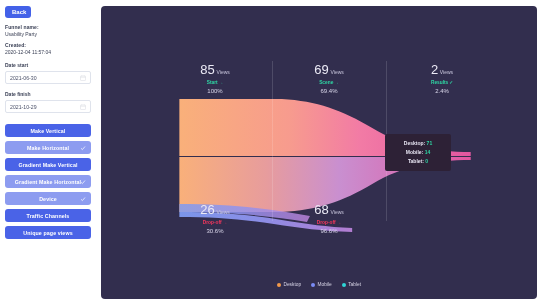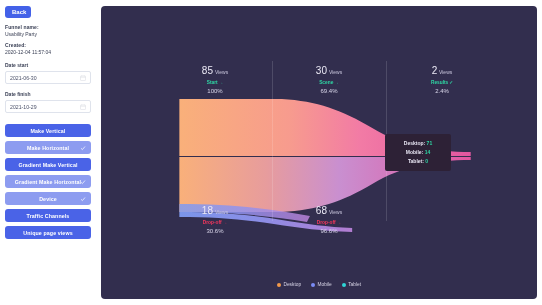--- a/index.html
+++ b/index.html
@@ -151,21 +151,21 @@
     position: absolute;
     text-align: center;
     width: 78px;
   }
   .stat .views-line {
     color: #eceaf6;
     line-height: 10px;
     white-space: nowrap;
   }
   .stat .num {
-    font-size: 10px;
+    font-size: 13px;
     font-weight: normal;
     letter-spacing: 0.2px;
   }
   .stat .views-word {
     font-size: 5px;
     color: #c9c6dd;
     margin-left: 1.5px;
   }
   .stat .tag {
     font-size: 4.8px;
@@ -348,41 +348,41 @@
         <span class="num">85</span><span class="views-word">Views</span>
       </div>
       <div class="tag green">
         <span>Start</span><span class="tag-ico">→</span>
       </div>
       <div class="pct">100%</div>
     </div>
 
     <div class="stat" style="left:189px; top:58px;">
       <div class="views-line">
-        <span class="num">30</span><span class="views-word">Views</span>
+        <span class="num">69</span><span class="views-word">Views</span>
       </div>
       <div class="tag green">
         <span>Scene</span><span class="tag-ico">→</span>
       </div>
       <div class="pct">69.4%</div>
     </div>
 
     <div class="stat" style="left:302px; top:58px;">
       <div class="views-line">
         <span class="num">2</span><span class="views-word">Views</span>
       </div>
       <div class="tag green">
         <span>Results</span><span class="tag-ico">✓</span>
       </div>
       <div class="pct">2.4%</div>
     </div>
 
     <div class="stat" style="left:75px; top:198px;">
       <div class="views-line">
-        <span class="num">18</span><span class="views-word">Views</span>
+        <span class="num">26</span><span class="views-word">Views</span>
       </div>
       <div class="tag red">
         <span>Drop-off</span><span class="tag-ico">→</span>
       </div>
       <div class="pct">30.6%</div>
     </div>
 
     <div class="stat" style="left:189px; top:198px;">
       <div class="views-line">
         <span class="num">68</span><span class="views-word">Views</span>

